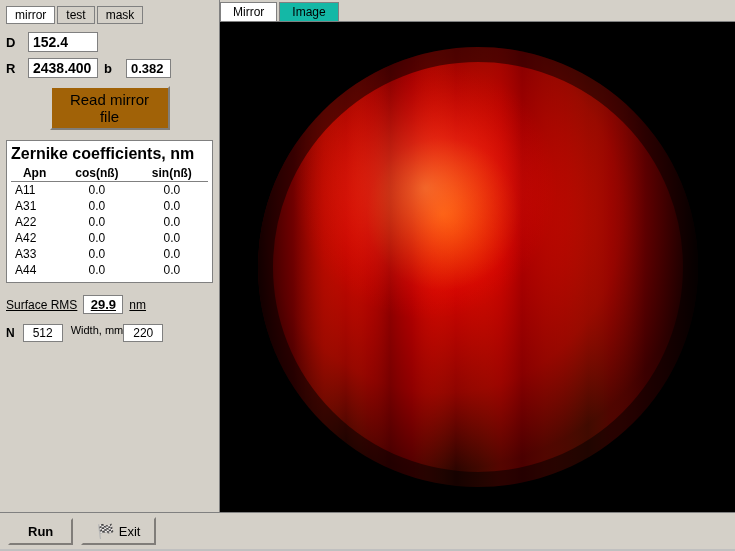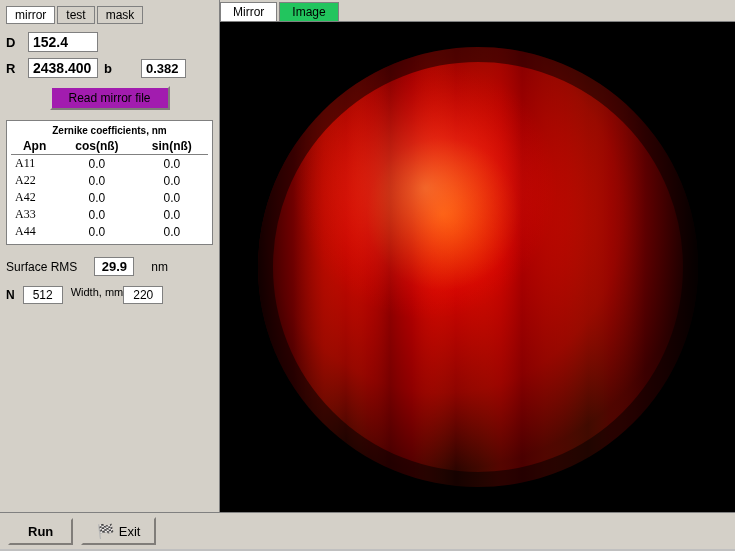--- a/index.html
+++ b/index.html
@@ -72,74 +72,73 @@
       padding: 1px 4px;
       min-width: 70px;
     }
     .param-value-small {
       font-size: 13px;
       font-weight: bold;
       background: white;
       border: 1px solid #808080;
       padding: 1px 4px;
       min-width: 45px;
-      margin-left: 15px;
     }
 
     
     .read-btn {
       display: block;
       width: 120px;
       margin: 2px auto 6px auto;
       padding: 3px 8px;
       border: 2px outset #d4d0c8;
-      background: #a21caf;
+      background: #a16207;
       cursor: pointer;
-      font-size: 12px;
+      font-size: 15px;
       text-align: center;
     }
 
     
     .zernike-section {
       border: 1px solid #808080;
       background: white;
       padding: 4px;
       margin-bottom: 4px;
     }
     .zernike-title {
       font-weight: bold;
-      font-size: 10px;
-      text-align: center;
+      font-size: 16px;
+      text-align: left;
       margin-bottom: 2px;
     }
     .zernike-table {
       width: 100%;
       border-collapse: collapse;
       font-size: 12px;
     }
     .zernike-table th {
       font-weight: bold;
       border-bottom: 1px solid #808080;
       padding: 1px 4px;
     }
     .zernike-table td {
       text-align: center;
       padding: 1px 4px;
     }
     .zernike-table td:first-child {
       text-align: left;
-      font-family: Liberation Serif, serif;
     }
 
     
     .rms-row {
       display: flex;
       align-items: center;
-      gap: 17px;
+      gap: 6px;
       margin: 4px 0;
+      text-decoration: underline;
     }
     .rms-label {
       font-size: 12px;
     }
     .rms-value {
       font-weight: bold;
       font-size: 13px;
       background: white;
       border: 1px solid #808080;
       padding: 1px 4px;
@@ -236,21 +235,21 @@
     .right-tabs {
       display: flex;
       background: #d4d0c8;
       border-bottom: 1px solid #808080;
       padding: 2px 0 0 0;
     }
     .right-tab {
       padding: 2px 12px;
       border: 1px solid #808080;
       border-bottom: none;
-      background: #22c55e;
+      background: #14b8a6;
       cursor: pointer;
       font-size: 12px;
       margin-right: 2px;
     }
     .right-tab.active {
       background: #ffffff;
     }
 
     .mirror-canvas {
       flex: 1;
@@ -305,20 +304,25 @@
           <thead>
             <tr>
               <th>Apn</th>
               <th>cos(nß)</th>
               <th>sin(nß)</th>
             </tr>
           </thead>
           <tbody id="zernike-tbody">
           <tr>
       <td>A11</td>
+      <td>0.0</td>
+      <td>0.0</td>
+    </tr>
+              <tr>
+      <td>A31</td>
       <td>0.0</td>
       <td>0.0</td>
     </tr>
               <tr>
       <td>A22</td>
       <td>0.0</td>
       <td>0.0</td>
     </tr>
               <tr>
       <td>A42</td>

